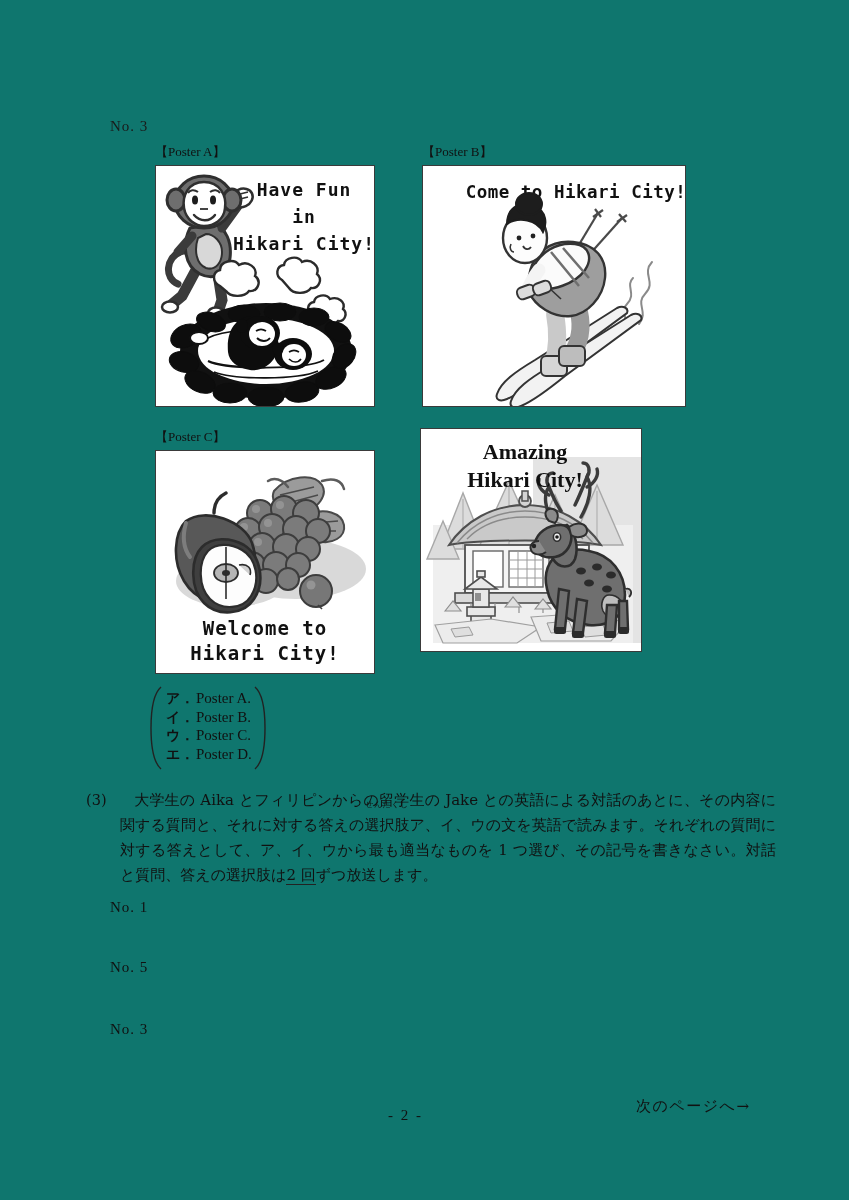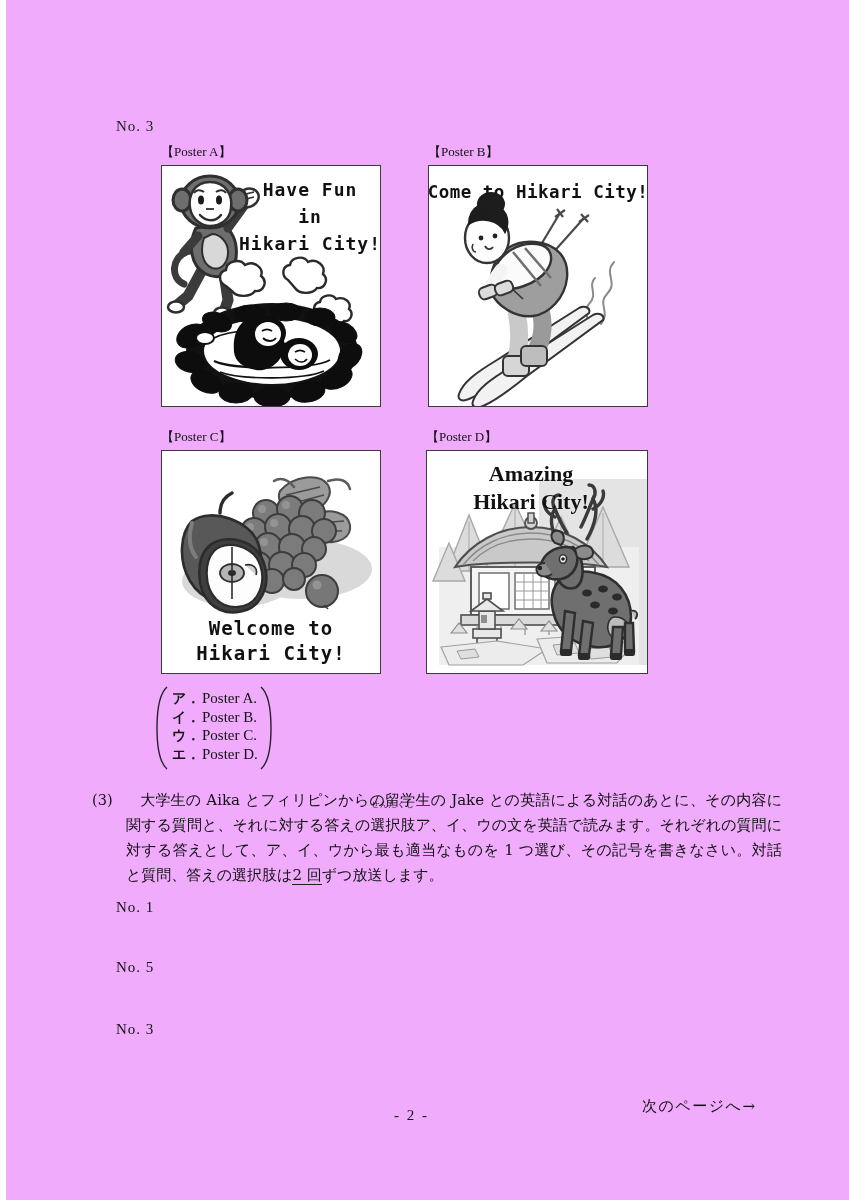--- a/index.html
+++ b/index.html
@@ -11,22 +11,21 @@
     width: 849px;
     height: 1200px;
     position: relative;
     font-family: "Liberation Serif", "DejaVu Serif", serif;
     color: #111;
     overflow: hidden;
   }
   .page {
     position: absolute;
     inset: 0;
-    background: #f0abfc;
-    margin-left: 6px;
+    background: #0f766e;
   }
 
   
   .no-label {
     position: absolute;
     font-family: "Liberation Serif", serif;
     font-size: 15px;
     letter-spacing: 1px;
     color: #1a1a1a;
     white-space: pre;
@@ -229,21 +228,21 @@
           <text x="148" y="30">Have Fun</text>
           <text x="148" y="57">in</text>
           <text x="148" y="84">Hikari City!</text>
         </g>
       </svg>
     </div>
   </div>
 
   <div class="poster-block" style="left:422px; top:143px;">
     <div class="poster-caption">【Poster B】</div>
-    <div class="poster-frame" style="width:218px; height:240px;">
+    <div class="poster-frame" style="width:218px; height:240px;padding-left:44px;">
       <svg width="218" height="240" viewBox="0 0 218 240">
 
         <text x="109" y="32" font-family="DejaVu Sans Mono, monospace" font-size="17.5" fill="#111" text-anchor="middle" font-weight="600" letter-spacing="0.5">Come to Hikari City!</text>
 
         <g stroke="#4a4a4a" stroke-width="2.2" fill="none">
           <line x1="86" y1="122" x2="131" y2="47"></line>
           <line x1="128" y1="43" x2="134" y2="51"></line>
           <line x1="126" y1="51" x2="136" y2="44"></line>
           <line x1="96" y1="118" x2="155" y2="52"></line>
           <line x1="152" y1="48" x2="159" y2="56"></line>
@@ -357,21 +356,20 @@
 
         <g font-family="DejaVu Sans Mono, monospace" font-size="19" fill="#111" text-anchor="middle" font-weight="700" letter-spacing="1">
           <text x="109" y="184">Welcome to</text>
           <text x="109" y="209">Hikari City!</text>
         </g>
       </svg>
     </div>
   </div>
 
   <div class="poster-block" style="left:420px; top:428px;">
-    <div class="poster-caption">【Poster D】</div>
     <div class="poster-frame" style="width:220px; height:222px;text-align:center;">
       <svg width="220" height="222" viewBox="0 0 220 222">
 
         <rect x="112" y="28" width="108" height="186" fill="#e4e4e4"></rect>
         <rect x="12" y="96" width="200" height="118" fill="#efefef"></rect>
 
         <g fill="#dcdcdc" stroke="#a8a8a8" stroke-width="1.4">
           <path d="M20 120 L42 64 L64 120 Z"></path>
           <path d="M58 118 L88 52 L118 118 Z"></path>
           <path d="M110 118 L134 66 L158 118 Z"></path>

